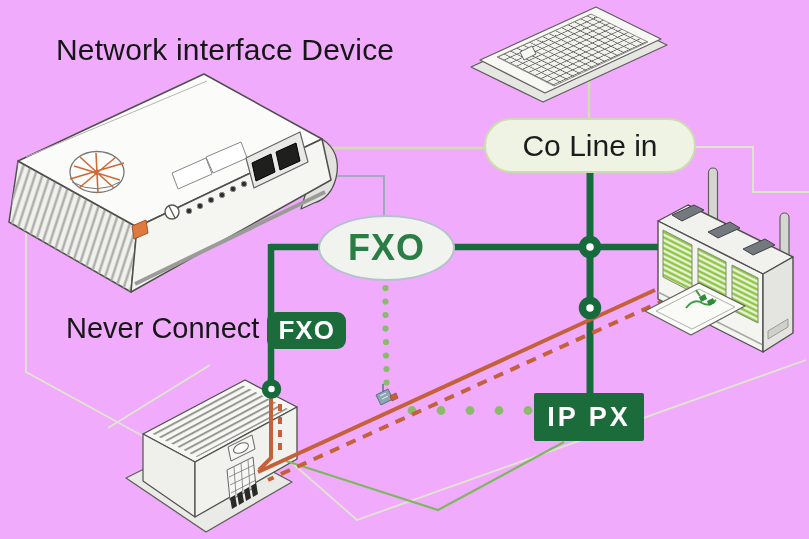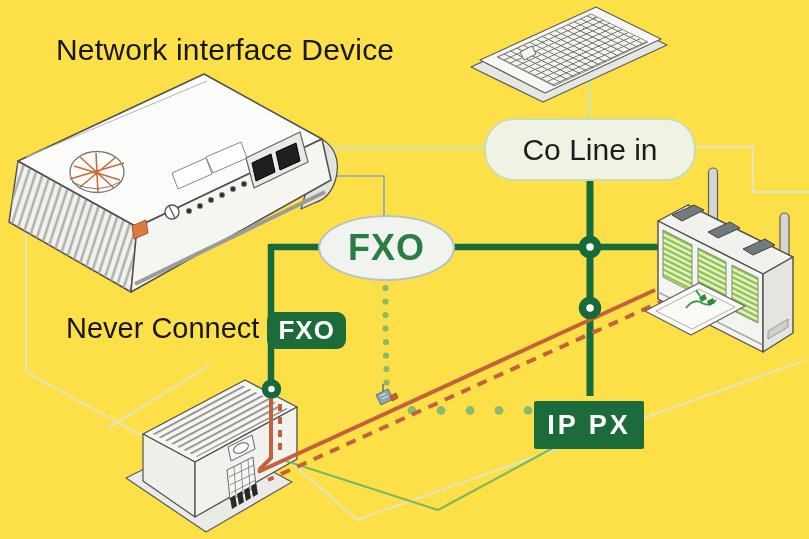--- a/index.html
+++ b/index.html
@@ -5,49 +5,49 @@
   :root{
     --dark-green:#176a3c; --badge-green:#1c6b3a; --nid-green:#1d7a40;
     --orange:#c4603a; --dotted-green:#8cba6c; --pale-green:#dfe6cd;
     --light-green-line:#cfe0ad; --medium-green:#7db85f; --gray-line:#93a7b0;
     --pill-fill:#eef3e4; --pill-border:#ccdcae; --ellipse-fill:#f1f3ef;
     --ellipse-border:#b3c2cb; --text-black:#161616; --stripe-green:#8cc63f;
   }
   html,body{margin:0;padding:0;background:#e9e9e9;}
   .stage{
     position:relative;width:809px;height:539px;margin:0 auto;overflow:hidden;
-    background:#fde047;font-family:"Liberation Sans","DejaVu Sans",sans-serif;
+    background:#f0abfc;font-family:"Liberation Sans","DejaVu Sans",sans-serif;
   }
   .stage svg{position:absolute;left:0;top:0;}
   .label{position:absolute;white-space:nowrap;color:var(--text-black);}
   .title{left:56px;top:33px;font-size:30px;letter-spacing:0.2px;}
   .nid-label{left:131px;top:106px;font-size:38px;font-weight:700;color:var(--nid-green);letter-spacing:1px;}
   .pill{
-    position:absolute;left:484px;top:118px;width:212px;height:63px;box-sizing:border-box;
+    position:absolute;left:484px;top:118px;width:212px;height:55px;box-sizing:border-box;
     background:var(--pill-fill);border:2px solid var(--pill-border);border-radius:30px;
     display:flex;align-items:center;justify-content:center;font-size:30px;color:#1c1c1c;
   }
   .fxo-ellipse{
     position:absolute;left:318px;top:215px;width:137px;height:66px;box-sizing:border-box;
     background:var(--ellipse-fill);border:2px solid var(--ellipse-border);border-radius:50%;
     display:flex;align-items:center;justify-content:center;
     font-size:36px;font-weight:800;color:#2a7d45;letter-spacing:1px;
   }
   .warning{
     position:absolute;left:66px;top:312px;display:flex;gap:8px;
     font-size:29px;color:var(--text-black);
   }
   .warning .badge{
     background:var(--badge-green);color:#fff;font-size:26px;font-weight:700;
     padding:3px 11px;border-radius:9px;letter-spacing:1px;
   }
   .ippx{
     position:absolute;left:534px;top:393px;width:110px;height:48px;box-sizing:border-box;
     background:var(--badge-green);color:#fff;display:flex;align-items:center;justify-content:center;
-    font-size:27px;font-weight:800;letter-spacing:3px;border-radius:2px;margin-top:8px;
+    font-size:27px;font-weight:800;letter-spacing:3px;border-radius:2px;
   }
 </style>
 </head>
 <body>
 
 <div class="stage">
 
 <svg width="809" height="539" viewBox="0 0 809 539">
   <defs>
     <pattern id="ribs" width="7" height="7" patternUnits="userSpaceOnUse" patternTransform="rotate(18)">

